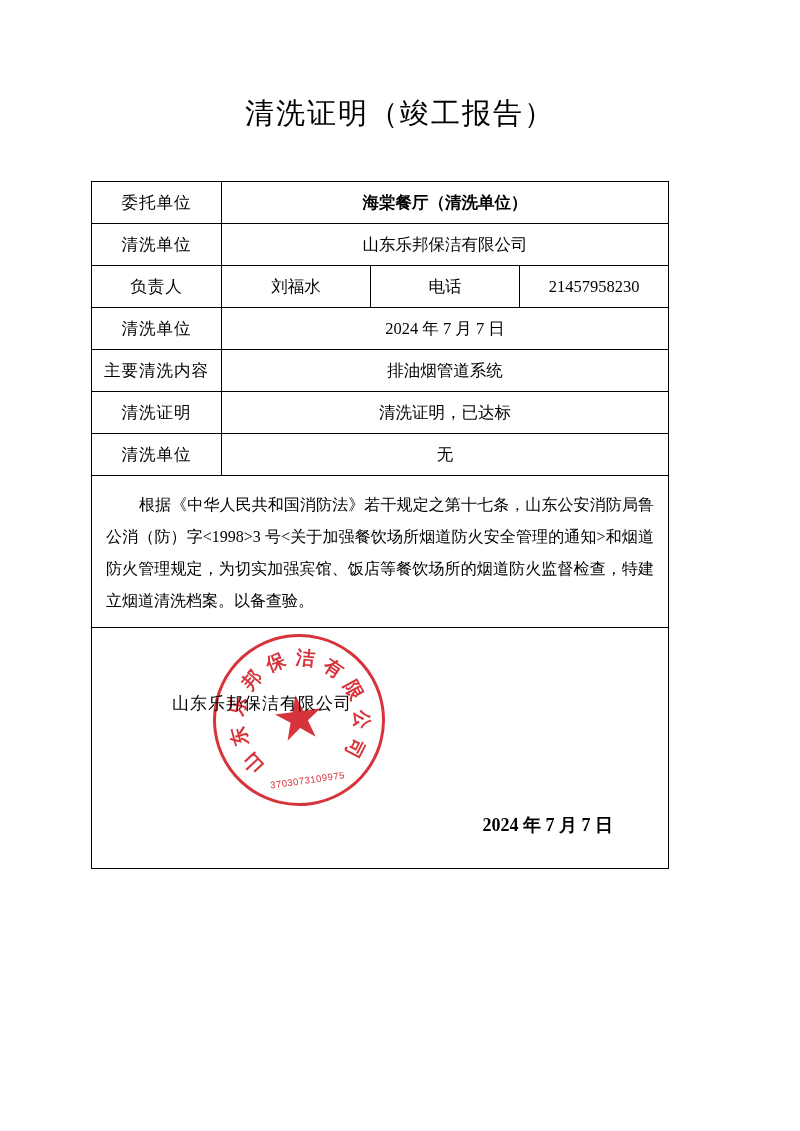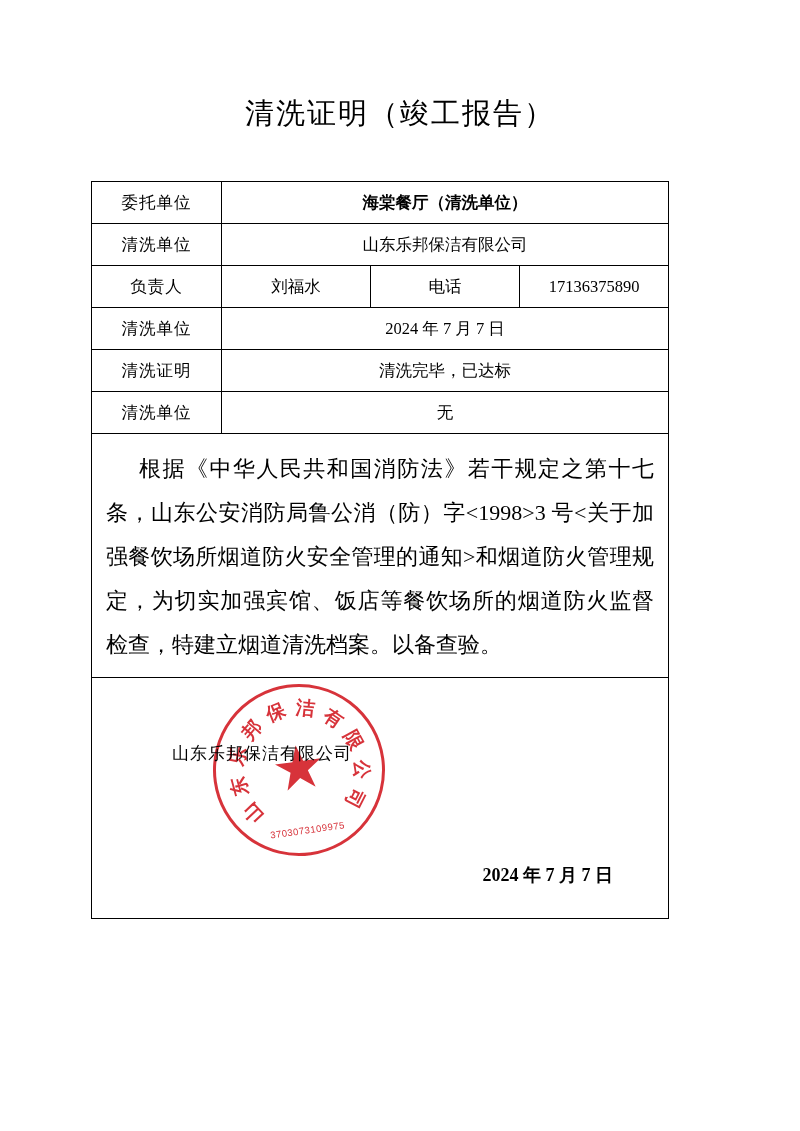--- a/index.html
+++ b/index.html
@@ -70,21 +70,21 @@
   .sub-label { width: 148px; }
   .sub-phone { width: 158px; }
 
   .para-cell {
     height: 160px;
     text-align: justify;
     vertical-align: top;
   }
   .para-inner {
     padding: 13px 14px 10px 14px;
-    font-size: 22px;
+    font-size: 16px;
     line-height: 2.0;
     text-align: justify;
     text-justify: inter-ideograph;
     text-indent: 33px;
   }
 
   .sign-cell {
     height: 240px;
     position: relative;
     vertical-align: top;
@@ -190,29 +190,33 @@
         <td colspan="3" class="value-strong">海棠餐厅（清洗单位）</td>
       </tr>
       <tr>
         <td class="label-cell">清洗单位</td>
         <td colspan="3" class="value-normal">山东乐邦保洁有限公司</td>
       </tr>
       <tr>
         <td class="label-cell">负责人</td>
         <td class="value-normal sub-name">刘福水</td>
         <td class="value-normal sub-label">电话</td>
-        <td class="value-normal sub-phone">17136375890</td>
+        <td class="value-normal sub-phone">21457958230</td>
       </tr>
       <tr>
         <td class="label-cell">清洗单位</td>
         <td colspan="3" class="value-mid">2024 年 7 月 7 日</td>
       </tr>
       <tr>
+        <td class="label-cell">主要清洗内容</td>
+        <td colspan="3" class="value-normal">排油烟管道系统</td>
+      </tr>
+      <tr>
         <td class="label-cell">清洗证明</td>
-        <td colspan="3" class="value-normal">清洗完毕，已达标</td>
+        <td colspan="3" class="value-normal">清洗证明，已达标</td>
       </tr>
       <tr>
         <td class="label-cell">清洗单位</td>
         <td colspan="3" class="value-mid">无</td>
       </tr>
       <tr>
         <td colspan="4" class="para-cell">
           <div class="para-inner">根据《中华人民共和国消防法》若干规定之第十七条，山东公安消防局鲁公消（防）字&lt;1998&gt;3 号&lt;关于加强餐饮场所烟道防火安全管理的通知&gt;和烟道防火管理规定，为切实加强宾馆、饭店等餐饮场所的烟道防火监督检查，特建立烟道清洗档案。以备查验。</div>
         </td>
       </tr>

